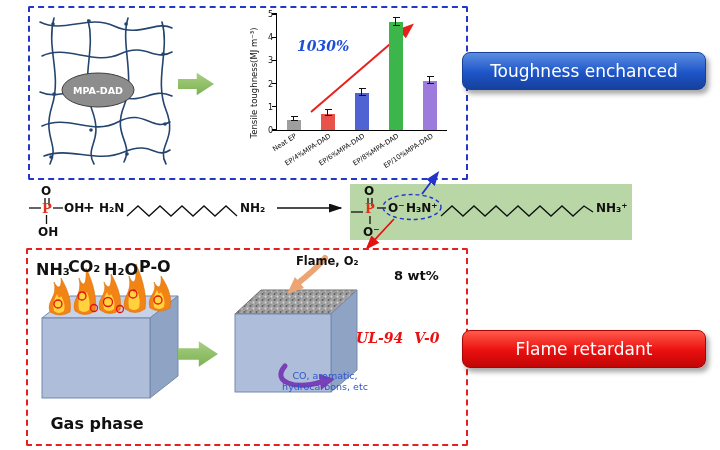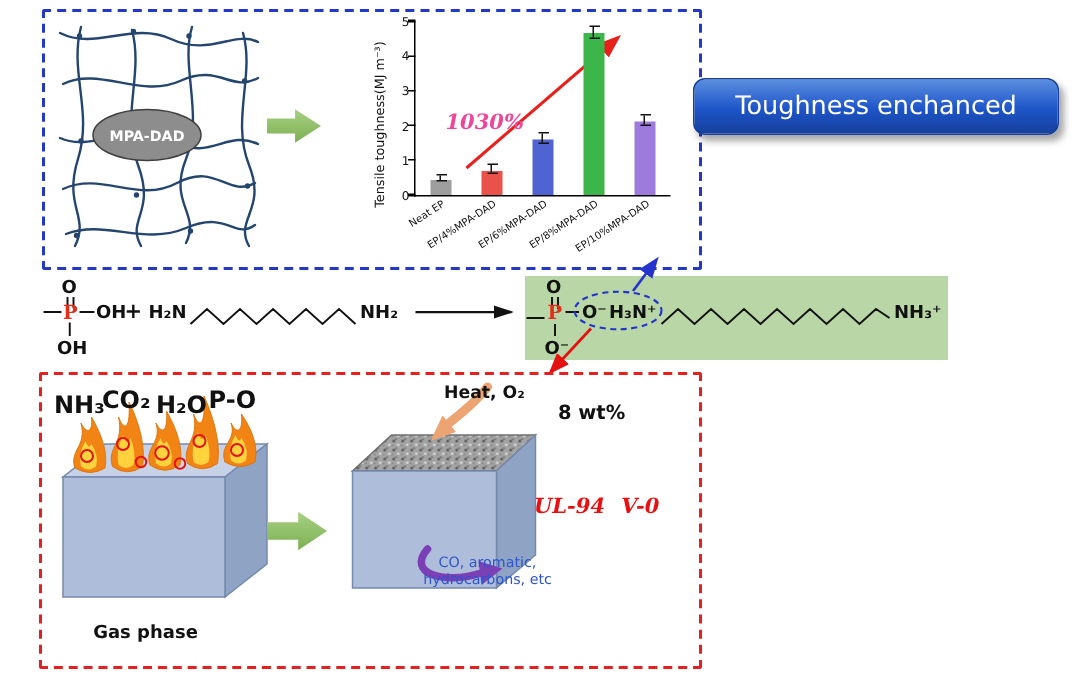--- a/index.html
+++ b/index.html
@@ -24,36 +24,36 @@
   .bar{position:absolute;bottom:0;width:14px;}
   .err{position:absolute;width:7px;border-top:1.2px solid #111;border-bottom:1.2px solid #111;
        background:linear-gradient(#111,#111) 50% 0/1.2px 100% no-repeat;}
   .ytick{position:absolute;left:-18px;width:14px;text-align:right;font-size:8px;}
   .ytm{position:absolute;left:-5px;width:5px;height:1.2px;background:#000;}
   .xcat{position:absolute;top:118px;width:0;height:0;}
   .xcat span{position:absolute;right:0;top:0;white-space:nowrap;font-size:6.8px;
              transform-origin:100% 0;transform:rotate(-33deg);}
   .ylab{position:absolute;left:-56px;top:70px;width:140px;text-align:center;font-size:8.5px;
         transform:rotate(-90deg);}
-  .ann{position:absolute;left:20px;top:24px;font:italic bold 14px "DejaVu Serif","Liberation Serif",serif;color:#ec4899;margin-top:36px;}
+  .ann{position:absolute;left:20px;top:24px;font:italic bold 14px "DejaVu Serif","Liberation Serif",serif;color:#1d4ed8;}
 
   
   .garrow{background:linear-gradient(180deg,#aed389,#76ad4c);
           clip-path:polygon(0 32%,52% 32%,52% 10%,100% 50%,52% 90%,52% 68%,0 68%);}
 
   
   .green-hl{left:350px;top:184px;width:282px;height:56px;background:#b9d7a6;}
   .rxn-svg{left:25px;top:170px;width:640px;height:83px;overflow:visible;}
   .atom{font:bold 12px "DejaVu Sans","Liberation Sans",sans-serif;fill:#111;}
   .patom{font:bold 13px "DejaVu Serif","Liberation Serif",serif;fill:#e0301c;}
   .plus{font:bold 14px "DejaVu Sans",sans-serif;fill:#111;}
 
   
   .species{position:absolute;font-weight:bold;font-size:16px;color:#111;}
-  .phase-label{position:absolute;font-weight:bold;font-size:12px;text-align:center;color:#111;}
+  .phase-label{position:absolute;font-weight:bold;font-size:16px;text-align:center;color:#111;}
   .heat-label{position:absolute;font-weight:bold;font-size:11.5px;color:#111;}
   .loading{position:absolute;font-weight:bold;font-size:13px;color:#111;}
   .volatiles{position:absolute;width:90px;font-weight:normal;font-size:9.5px;line-height:1.2;
              color:#2f55cc;text-align:center;}
   .statline{position:absolute;font:italic bold 14px "DejaVu Serif","Liberation Serif",serif;
             color:#e81010;word-spacing:6px;}
 </style>
 </head>
 <body>
 
@@ -260,23 +260,24 @@
       <path d="M100,8 C92,18 82,26 72,34" fill="none" stroke="#edа473" stroke-width="6" stroke-linecap="round"></path>
       <path d="M100,8 C92,18 82,26 72,34" fill="none" stroke="#eda473" stroke-width="6" stroke-linecap="round"></path>
       <polygon points="62,44 79,38 70,27" fill="#eda473"></polygon>
     </g>
     <g>
       <path d="M60,116 C46,132 70,140 96,132" fill="none" stroke="#7b3fb6" stroke-width="5" stroke-linecap="round"></path>
       <polygon points="94,124 110,129 96,140" fill="#7b3fb6"></polygon>
     </g>
   </svg>
 
-  <span class="heat-label" style="left:296px;top:254px;">Heat, O₂</span>
-
-  <span class="loading" style="left:372px;top:268px;">8 wt%</span>
+  <span class="heat-label" style="left:296px;top:254px;">Flame, O₂</span>
+
+  <span class="loading" style="left:394px;top:268px;">8 wt%</span>
 
   <div class="volatiles" style="left:280px;top:370px;">CO, aromatic, hydrocarbons, etc</div>
 
 
   <span class="statline" style="left:356px;top:330px;">UL-94 V-0</span>
 
+  <div class="abs badge badge-red">Flame retardant</div>
 
 </div>
 
 </body></html>

